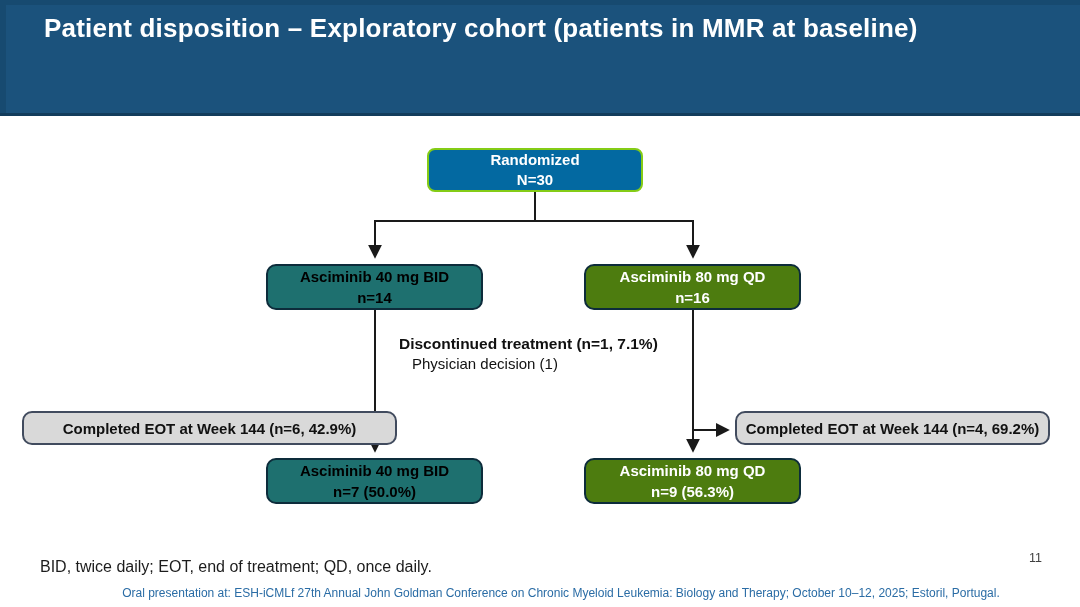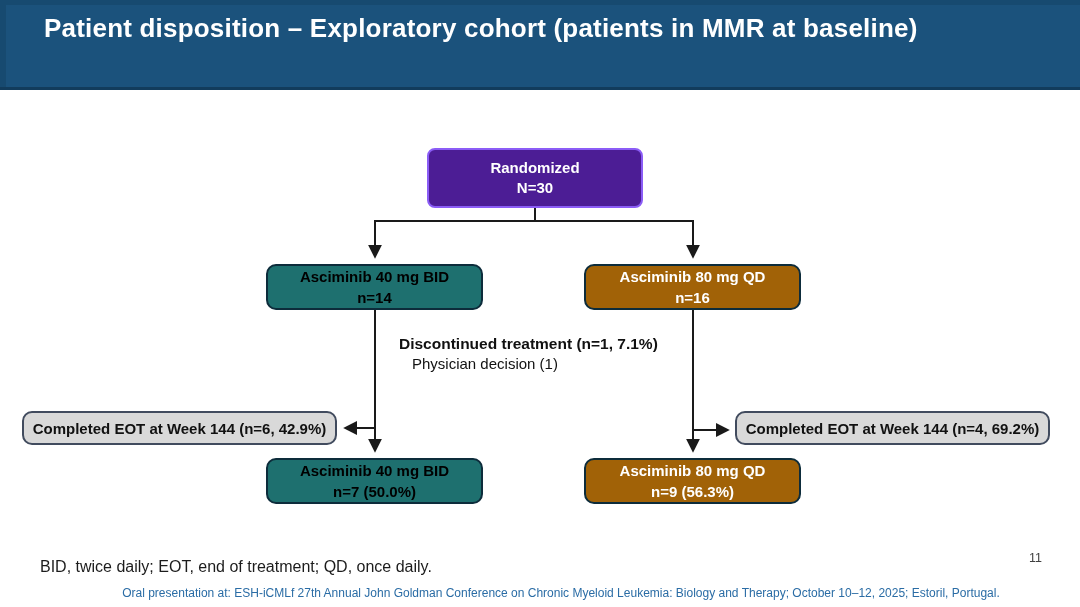--- a/index.html
+++ b/index.html
@@ -2,57 +2,57 @@
 <html><head>
 <meta charset="utf-8">
 <style>
   html,body{margin:0;padding:0;background:#ffffff;}
   .slide{
     position:relative;width:1080px;height:607px;overflow:hidden;
     font-family:"Liberation Sans","DejaVu Sans",sans-serif;background:#ffffff;
   }
   
   .header{
-    position:absolute;left:0;top:0;width:1080px;height:90px;
+    position:absolute;left:0;top:0;width:1080px;height:116px;
     background:#1B527C;border-bottom:3px solid #123C5C;
     box-shadow:inset 6px 5px 0 0 #174A70;box-sizing:border-box;
   }
   .header h1{
     margin:0;padding:12px 60px 0 44px;color:#ffffff;
     font-size:26px;line-height:33px;font-weight:bold;letter-spacing:.2px;
   }
   
   .connectors{position:absolute;left:0;top:0;width:1080px;height:607px;pointer-events:none;}
   
   .fbox{
     position:absolute;display:flex;flex-direction:column;align-items:center;justify-content:center;
     text-align:center;font-weight:bold;box-sizing:border-box;
   }
   .fbox .l1,.fbox .l2{display:block;}
   .box-randomized{
-    left:427px;top:148px;width:216px;height:60px;background:#4c1d95;color:#ffffff;
-    border-radius:8px;font-size:15px;line-height:20px;border:2px solid #8b5cf6;
+    left:427px;top:148px;width:216px;height:44px;background:#0369a1;color:#ffffff;
+    border-radius:8px;font-size:15px;line-height:20px;border:2px solid #84cc16;
   }
   .box-teal-dark{
     background:#1E706F;color:#000000;border:2px solid #0D2C3B;border-radius:10px;
     font-size:15px;line-height:21px;
   }
   .box-teal-light{
-    background:#a16207;color:#ffffff;border:2px solid #0D2C3B;border-radius:10px;
+    background:#4d7c0f;color:#ffffff;border:2px solid #0D2C3B;border-radius:10px;
     font-size:15px;line-height:21px;
   }
   .box-arm-bid{left:266px;top:264px;width:217px;height:46px;}
   .box-arm-qd{left:584px;top:264px;width:217px;height:46px;}
   .box-final-bid{left:266px;top:458px;width:217px;height:46px;}
   .box-final-qd{left:584px;top:458px;width:217px;height:46px;}
   .box-eot{
     background:#D9D9D9;color:#111111;border:2px solid #414B5E;border-radius:10px;
     font-size:15px;height:34px;
   }
-  .box-eot-bid{left:22px;top:411px;width:315px;}
+  .box-eot-bid{left:22px;top:411px;width:375px;}
   .box-eot-qd{left:735px;top:411px;width:315px;}
   
   .disc{position:absolute;color:#111111;}
   .disc-bid{left:399px;top:333px;width:300px;}
   .disc-qd{left:714px;top:328px;width:320px;}
   .disc .disc-title{font-size:15.5px;font-weight:bold;line-height:21px;}
   .disc .disc-reason{font-size:15px;line-height:20px;padding-left:13px;}
   
   .abbrev{position:absolute;left:40px;top:558px;font-size:16px;color:#1c1c1c;}
   .citation{

